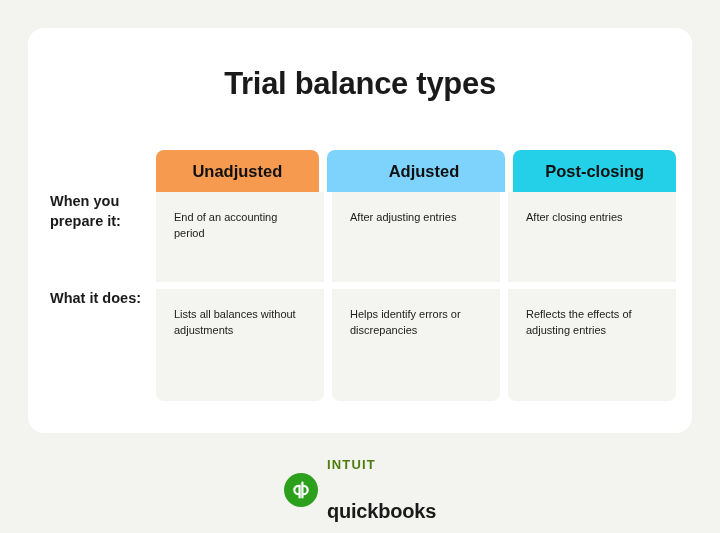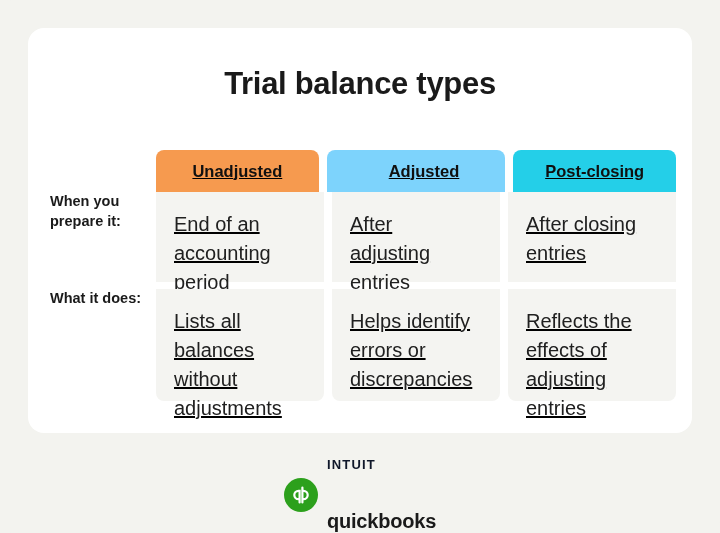--- a/index.html
+++ b/index.html
@@ -45,21 +45,20 @@
     color: #1a1a1a;
     letter-spacing: -0.3px;
   }
 
   
   .table {
     position: absolute;
     left: 128px;
     top: 122px;
     width: 520px;
-    text-decoration: underline;
   }
 
   .row {
     display: flex;
     position: relative;
   }
 
   .row-label {
     position: absolute;
     left: -106px;
@@ -87,21 +86,21 @@
     min-width: 0;
   }
 
   .gap {
     flex: 0 0 8px;
   }
 
   .body-row .cell {
     background: #f4f4f1;
     padding: 18px 24px 18px 18px;
-    font-size: 20px;
+    font-size: 11px;
     line-height: 1.45;
     color: #202020;
     box-sizing: border-box;
   }
 
   .body-row.row-1 .cell {
     height: 90px;
   }
 
   .body-row.row-2 .cell {
@@ -135,22 +134,22 @@
     display: flex;
     flex-direction: column;
     justify-content: center;
     line-height: 1;
   }
 
   .wordmark-intuit {
     font-size: 13px;
     font-weight: bold;
     letter-spacing: 1.2px;
-    color: #0f172a;
-    margin-bottom: 12px;
+    color: #4d7c0f;
+    margin-bottom: 2px;
   }
 
   .wordmark-qb {
     font-size: 20px;
     font-weight: bold;
     letter-spacing: -0.2px;
     color: #1a1a1a;
     margin-top: 28px;
   }
 </style>

